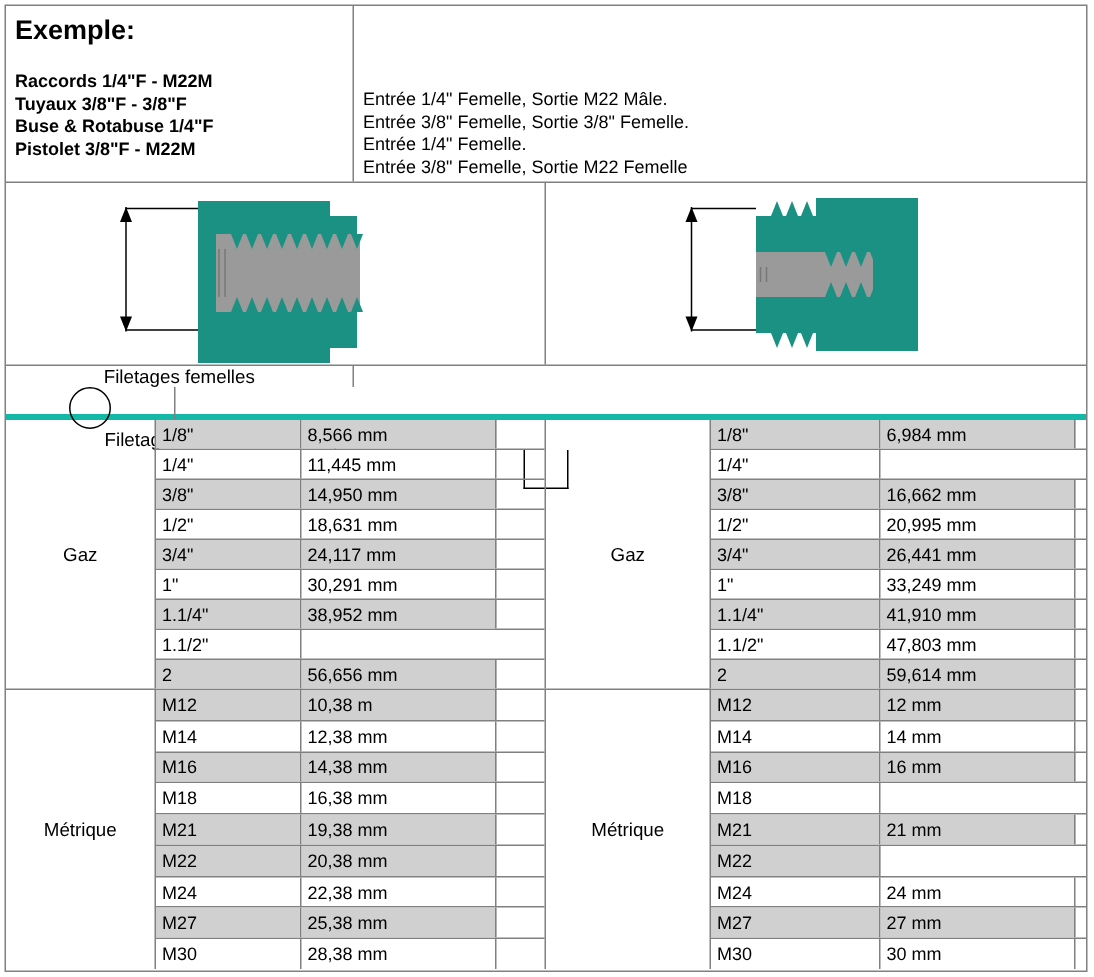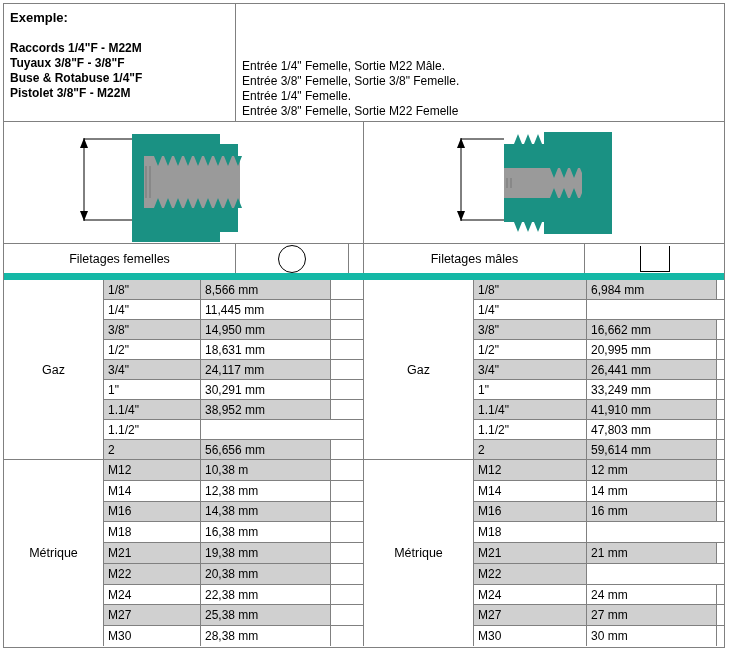--- a/index.html
+++ b/index.html
@@ -36,21 +36,21 @@
     box-sizing: border-box;
   }
   .example-cell {
     width: 232px;
     box-sizing: border-box;
     border-right: 1px solid #808080;
     padding: 6px 6px 0 6px;
   }
   .example-title {
     font-weight: bold;
-    font-size: 13px;
+    font-size: 18px;
     margin-bottom: 16px;
   }
   .example-lines {
     font-weight: bold;
     font-size: 12px;
     line-height: 15px;
   }
   .desc-cell {
     flex: 1;
     box-sizing: border-box;
@@ -80,22 +80,23 @@
   }
   .draw-svg {
     position: absolute;
     left: 0;
     top: 0;
   }
   
   .label-row {
     display: flex;
     height: 36px;
-    border-bottom: 7px solid #14b8a6;
-    box-sizing: border-box;
+    border-bottom: 4px solid #14b8a6;
+    box-sizing: border-box;
+    flex-direction: column;
   }
   .lbl-name {
     box-sizing: border-box;
     border-right: 1px solid #808080;
     display: flex;
     align-items: center;
     justify-content: center;
     font-size: 12.5px;
   }
   .lbl-shape {

